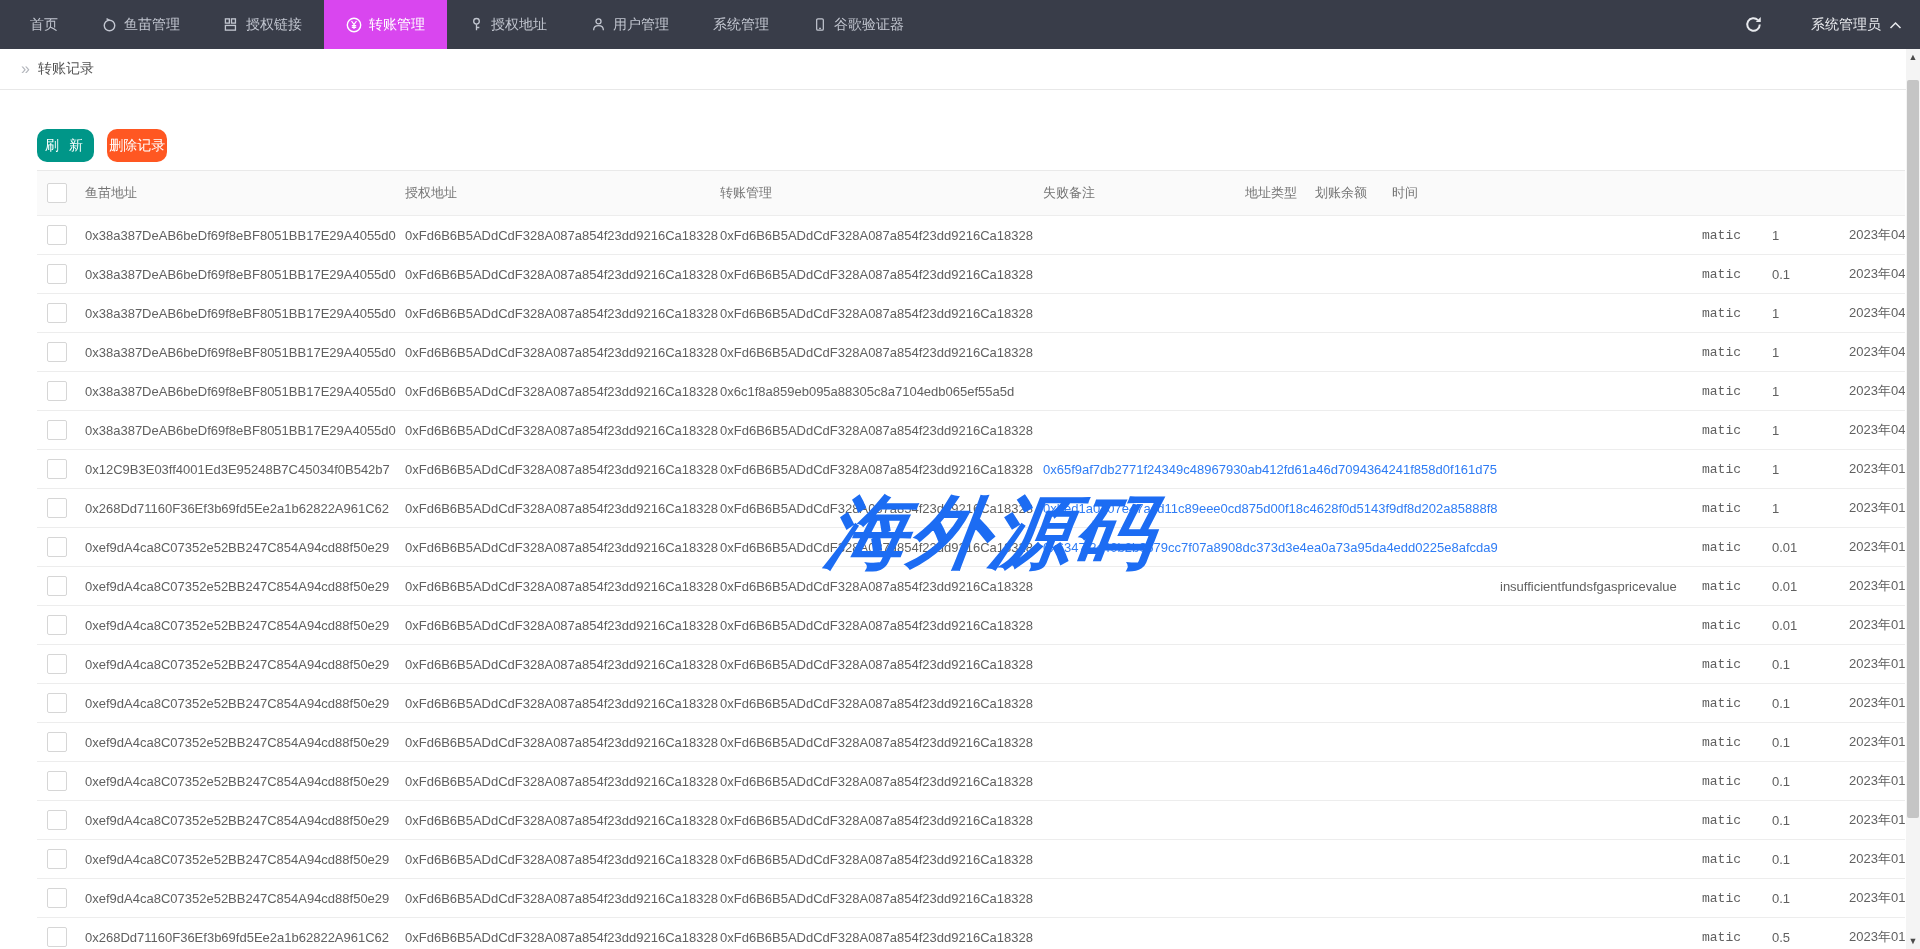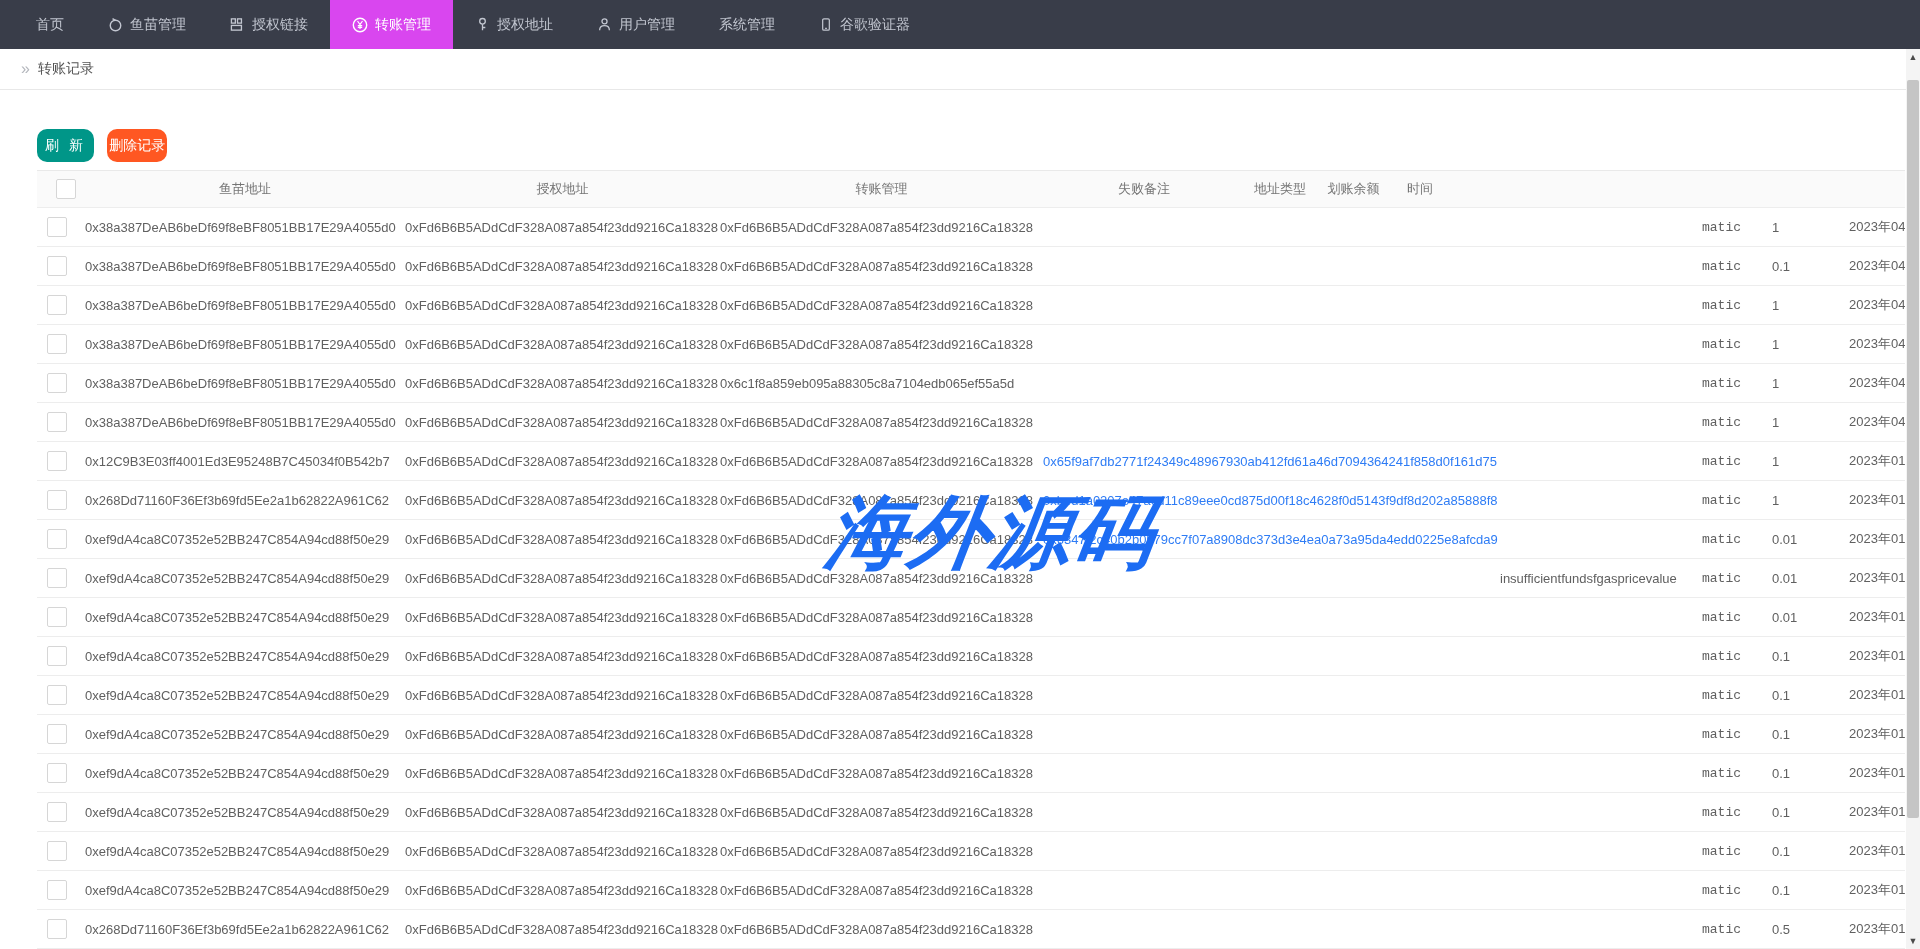--- a/index.html
+++ b/index.html
@@ -1,20 +1,20 @@
 <!DOCTYPE html>
 <html><head>
 <meta charset="utf-8">
 <style>
   * { margin:0; padding:0; box-sizing:border-box; }
   html,body { width:1920px; height:949px; overflow:hidden; background:#fff;
               font-family:"Liberation Sans", sans-serif; }
 
   
-  .navbar { height:49px; background:#393d49; display:flex; align-items:stretch; padding-left:14px; }
+  .navbar { height:49px; background:#393d49; display:flex; align-items:stretch; padding-left:8px; }
   .nav-item { display:flex; align-items:center; gap:7px; padding:0 22px; color:#c2c6d0;
               font-size:14px; cursor:pointer; white-space:nowrap; }
   .nav-item svg { display:block; }
   .nav-item.active { background:#009688; color:#fff; }
   .nav-right { margin-left:auto; display:flex; align-items:center; padding-right:18px; gap:48px; }
   .refresh-btn { color:#e8eaee; display:flex; align-items:center; cursor:pointer; }
   .admin-box { color:#e8eaee; font-size:14px; display:flex; align-items:center; gap:8px; cursor:pointer; }
 
   
   .crumbbar { height:41px; border-bottom:1px solid #e8e8e8; display:flex; align-items:center; padding-left:21px; }
@@ -24,21 +24,21 @@
   
   .content { padding:39px 15px 0 37px; }
   .btn { display:inline-block; border:none; color:#fff; font-size:14px; height:33px; line-height:33px;
          border-radius:10px; cursor:pointer; vertical-align:top; font-family:"Liberation Sans",sans-serif; }
   .btn-refresh { background:#009688; padding:0 8px; letter-spacing:3px; }
   .btn-delete  { background:#ff5722; padding:0 2px; margin-left:9px; }
 
   
   .tbl { margin-top:8px; width:1868px; font-size:13px; color:#606060; }
   .tr { display:flex; align-items:center; height:39px; border-bottom:1px solid #ededed; background:#fff; }
-  .tr.head { height:38px; background:#fafafa; border-top:1px solid #e9e9e9; color:#757575;text-align:center; }
+  .tr.head { height:46px; background:#fafafa; border-top:1px solid #e9e9e9; color:#757575; }
   .td { flex:none; white-space:nowrap; overflow:hidden; }
   .c0 { width:48px; } .c1 { width:320px; } .c2 { width:315px; } .c3 { width:323px; }
   .c4 { width:457px; } .c5 { width:202px; } .c6 { width:70px;font-family:Liberation Mono, monospace; } .c7 { width:77px; } .c8 { width:56px; }
   .cb { display:inline-block; width:20px; height:20px; border:1px solid #d6d6d6; border-radius:2px;
         background:#fff; margin-left:10px; vertical-align:middle; cursor:pointer; }
   .hashlink { color:#2e7cf5; text-decoration:none; cursor:pointer; }
 
   
   .watermark { position:absolute; left:828px; top:492px; font-size:80px; line-height:1;
                font-weight:bold; font-style:italic; letter-spacing:2px; transform:skewX(-8deg);
@@ -112,20 +112,36 @@
       <div class="nav-item">
         <span style="display: flex;">
           <svg width="14" height="15" viewBox="0 0 16 16" fill="none" stroke="currentColor" stroke-width="1.4">
             <rect x="4.2" y="1.5" width="7.6" height="13" rx="1.4"></rect>
             <path d="M7 12.4 h2"></path>
           </svg>
         </span>
         <span>谷歌验证器</span>
       </div>
     </div>
+  <div class="nav-right">
+    <span class="refresh-btn">
+      <svg width="19" height="19" viewBox="0 0 20 20">
+          <path d="M16.6 10a6.6 6.6 0 1 1-1.9-4.65" fill="none" stroke="currentColor" stroke-width="2.1"></path>
+          <path d="M17.6 2.2v5.2h-5.2z" fill="currentColor"></path>
+        </svg>
+    </span>
+    <span class="admin-box">
+      <span>系统管理员</span>
+      <span>
+        <svg width="13" height="9" viewBox="0 0 13 9">
+            <path d="M1.5 7 L6.5 2 L11.5 7" fill="none" stroke="currentColor" stroke-width="1.5"></path>
+          </svg>
+      </span>
+    </span>
+  </div>
 </div>
 
 <div class="crumbbar">
   <span class="crumb-arrow">»</span>
   <span class="crumb-label">转账记录</span>
 </div>
 
 <div class="content">
   <button class="btn btn-refresh">刷 新</button>
   <button class="btn btn-delete">删除记录</button>

